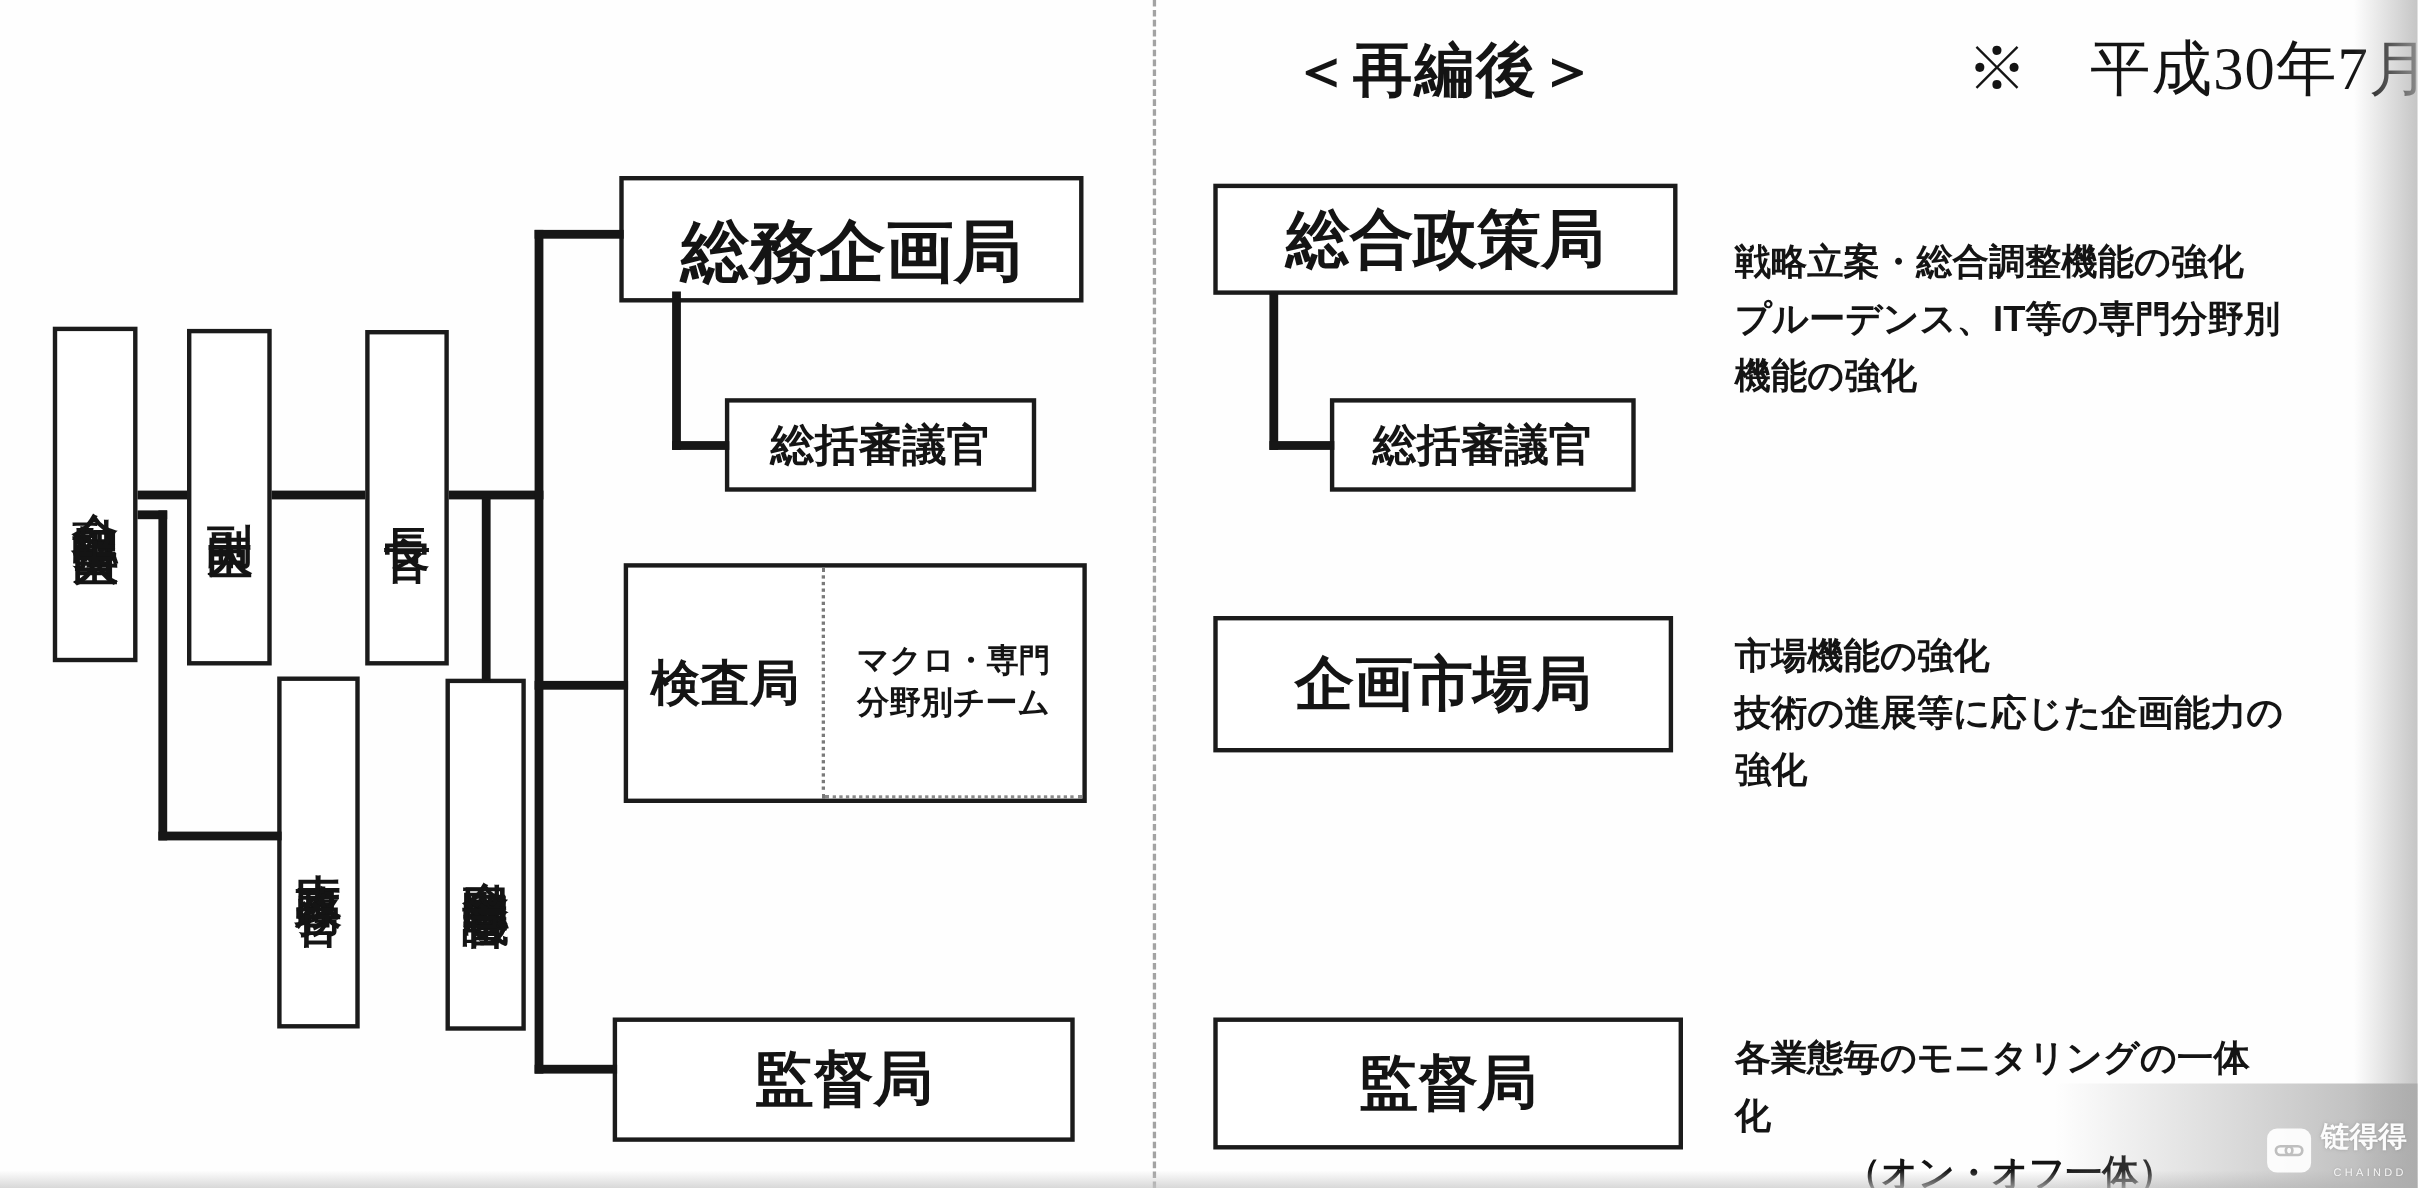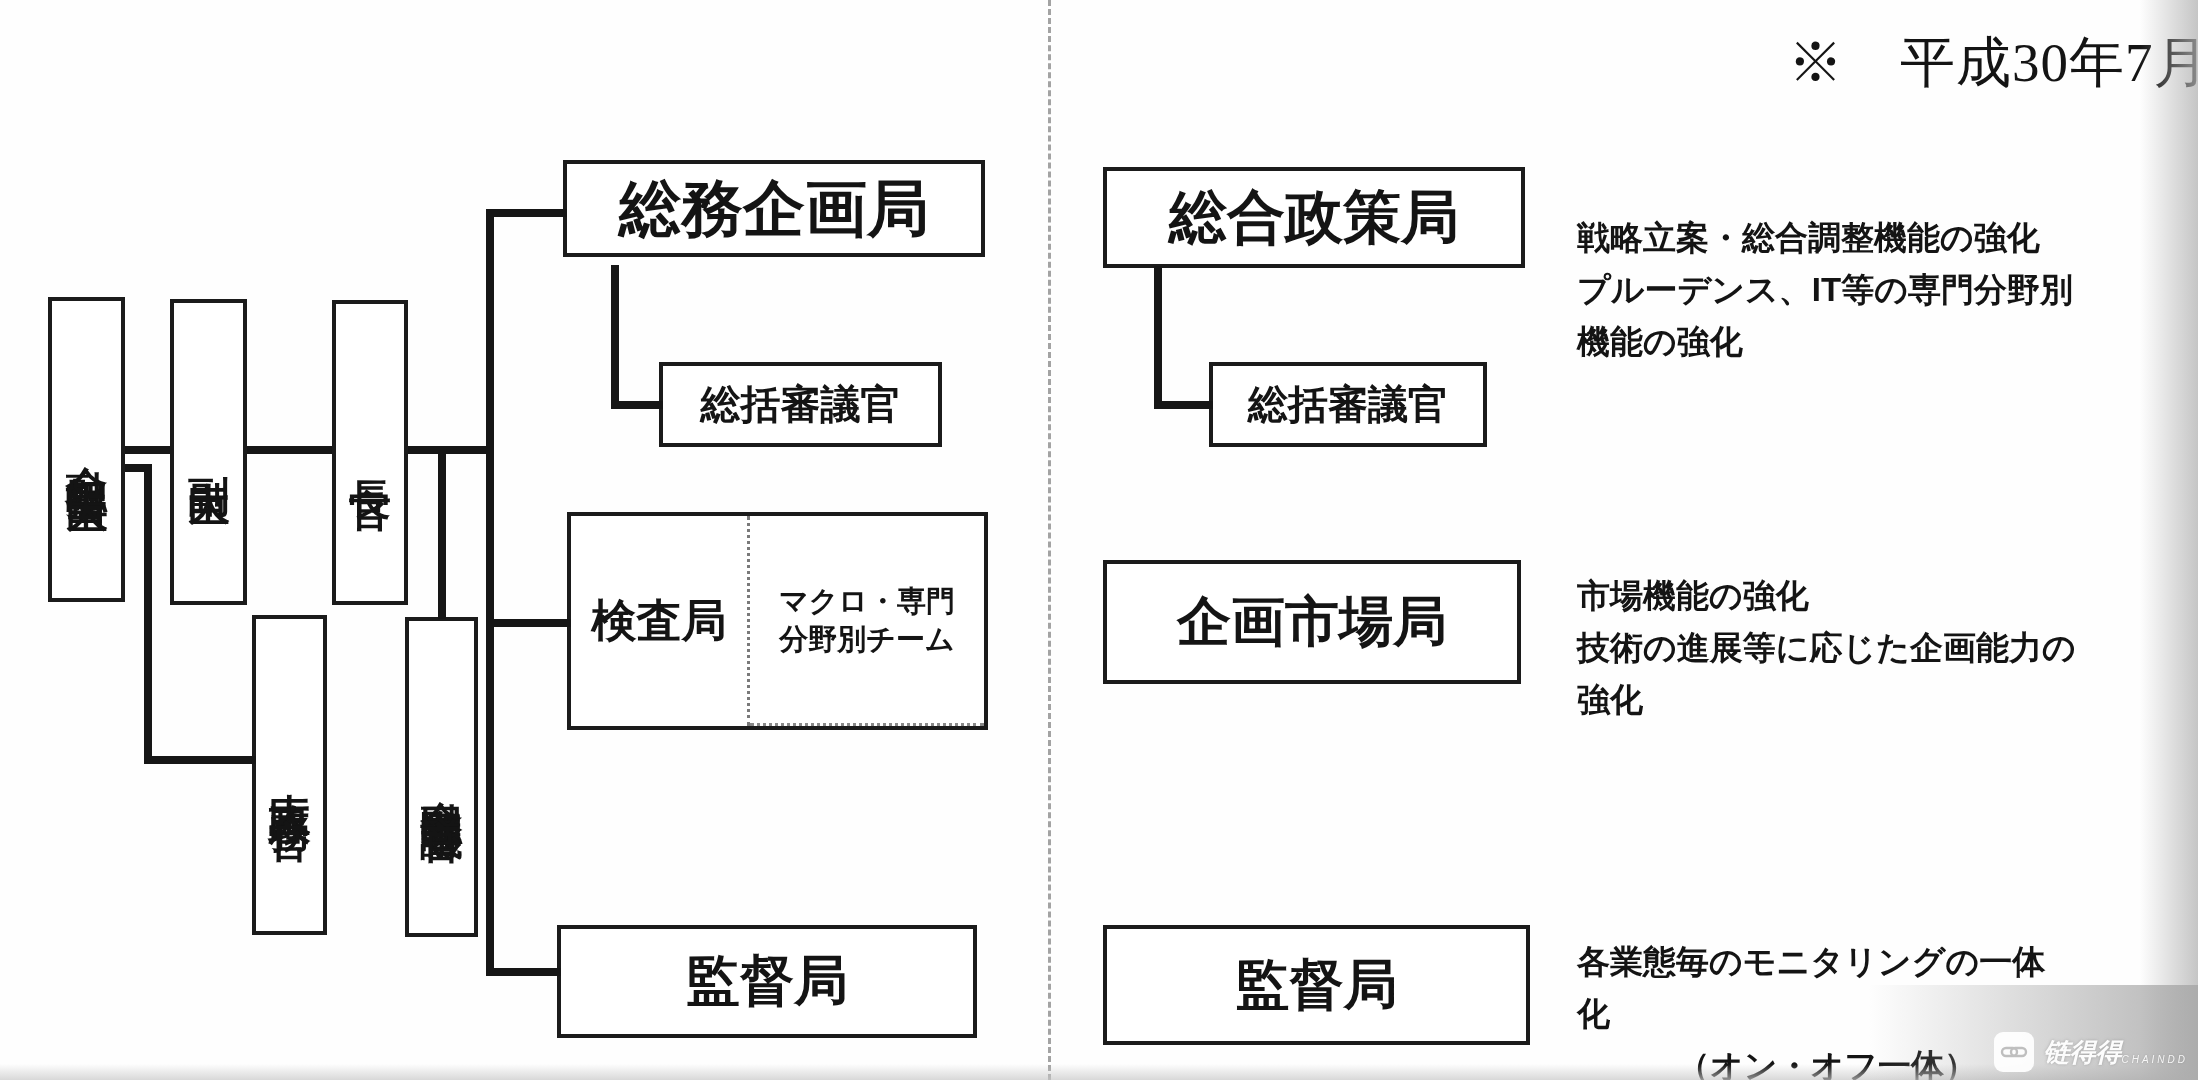--- a/index.html
+++ b/index.html
@@ -34,42 +34,43 @@
   .kensa-cell{flex:1;display:flex;align-items:center;justify-content:center;flex-direction:column;
               font-size:29px;font-weight:600;line-height:38px;}
   .kensa-cell.top{border-bottom:3px dotted #8a8a8a;}
   
   .anno{position:absolute;left:1577px;width:500px;font-size:33px;font-weight:600;line-height:52px;}
   .anno .ctr{text-align:center;}
   
   #watermark{position:absolute;right:10px;bottom:8px;display:flex;align-items:center;gap:9px;}
   #wm-icon{width:40px;height:40px;border-radius:9px;background:rgba(255,255,255,0.92);
            display:flex;align-items:center;justify-content:center;}
-  #wm-text{display:flex;flex-direction:row;align-items:flex-start;line-height:1;font-style:italic;}
+  #wm-text{display:flex;flex-direction:column;align-items:flex-end;line-height:1;}
   #wm-cjk{font-size:26px;font-weight:700;color:rgba(255,255,255,0.96);
           text-shadow:0 0 3px rgba(130,130,130,0.6);}
   #wm-latin{font-size:10px;letter-spacing:3px;color:rgba(255,255,255,0.9);margin-top:16px;
           text-shadow:0 0 2px rgba(130,130,130,0.6);}
 </style>
 </head>
 <body>
 
 <div id="stage">
 
   <div id="divider"></div>
 
+  <div class="hdr" style="left:1103px;top:28px;width:422px;">＜再編後＞</div>
   <div id="note">※　平成30年7月1</div>
 
   <div class="box vbox" style="left:48px;top:297px;width:77px;height:305px;">金融担当大臣</div>
   <div class="box vbox" style="left:170px;top:299px;width:77px;height:306px;">副大臣</div>
   <div class="box vbox" style="left:332px;top:300px;width:76px;height:305px;">長官</div>
   <div class="box vbox" style="left:252px;top:615px;width:75px;height:320px;">大臣政務官</div>
   <div class="box vbox" style="left:405px;top:617px;width:73px;height:320px;letter-spacing:3px;">金融国際審議官</div>
 
-  <div class="box" style="left:563px;top:160px;width:422px;height:97px;font-size:62px;">
+  <div class="box" style="left:563px;top:160px;width:422px;height:115px;font-size:62px;align-items:flex-end;">
     <span class="blabel">総務企画局</span>
   </div>
 
   <div class="box" style="left:659px;top:362px;width:283px;height:85px;font-size:40px;">
     <span class="blabel">総括審議官</span>
   </div>
 
   <div class="box" style="left:567px;top:512px;width:421px;height:218px;">
     <div id="kensa-inner">
       <div class="kensa-left" style="font-size:45px;">

